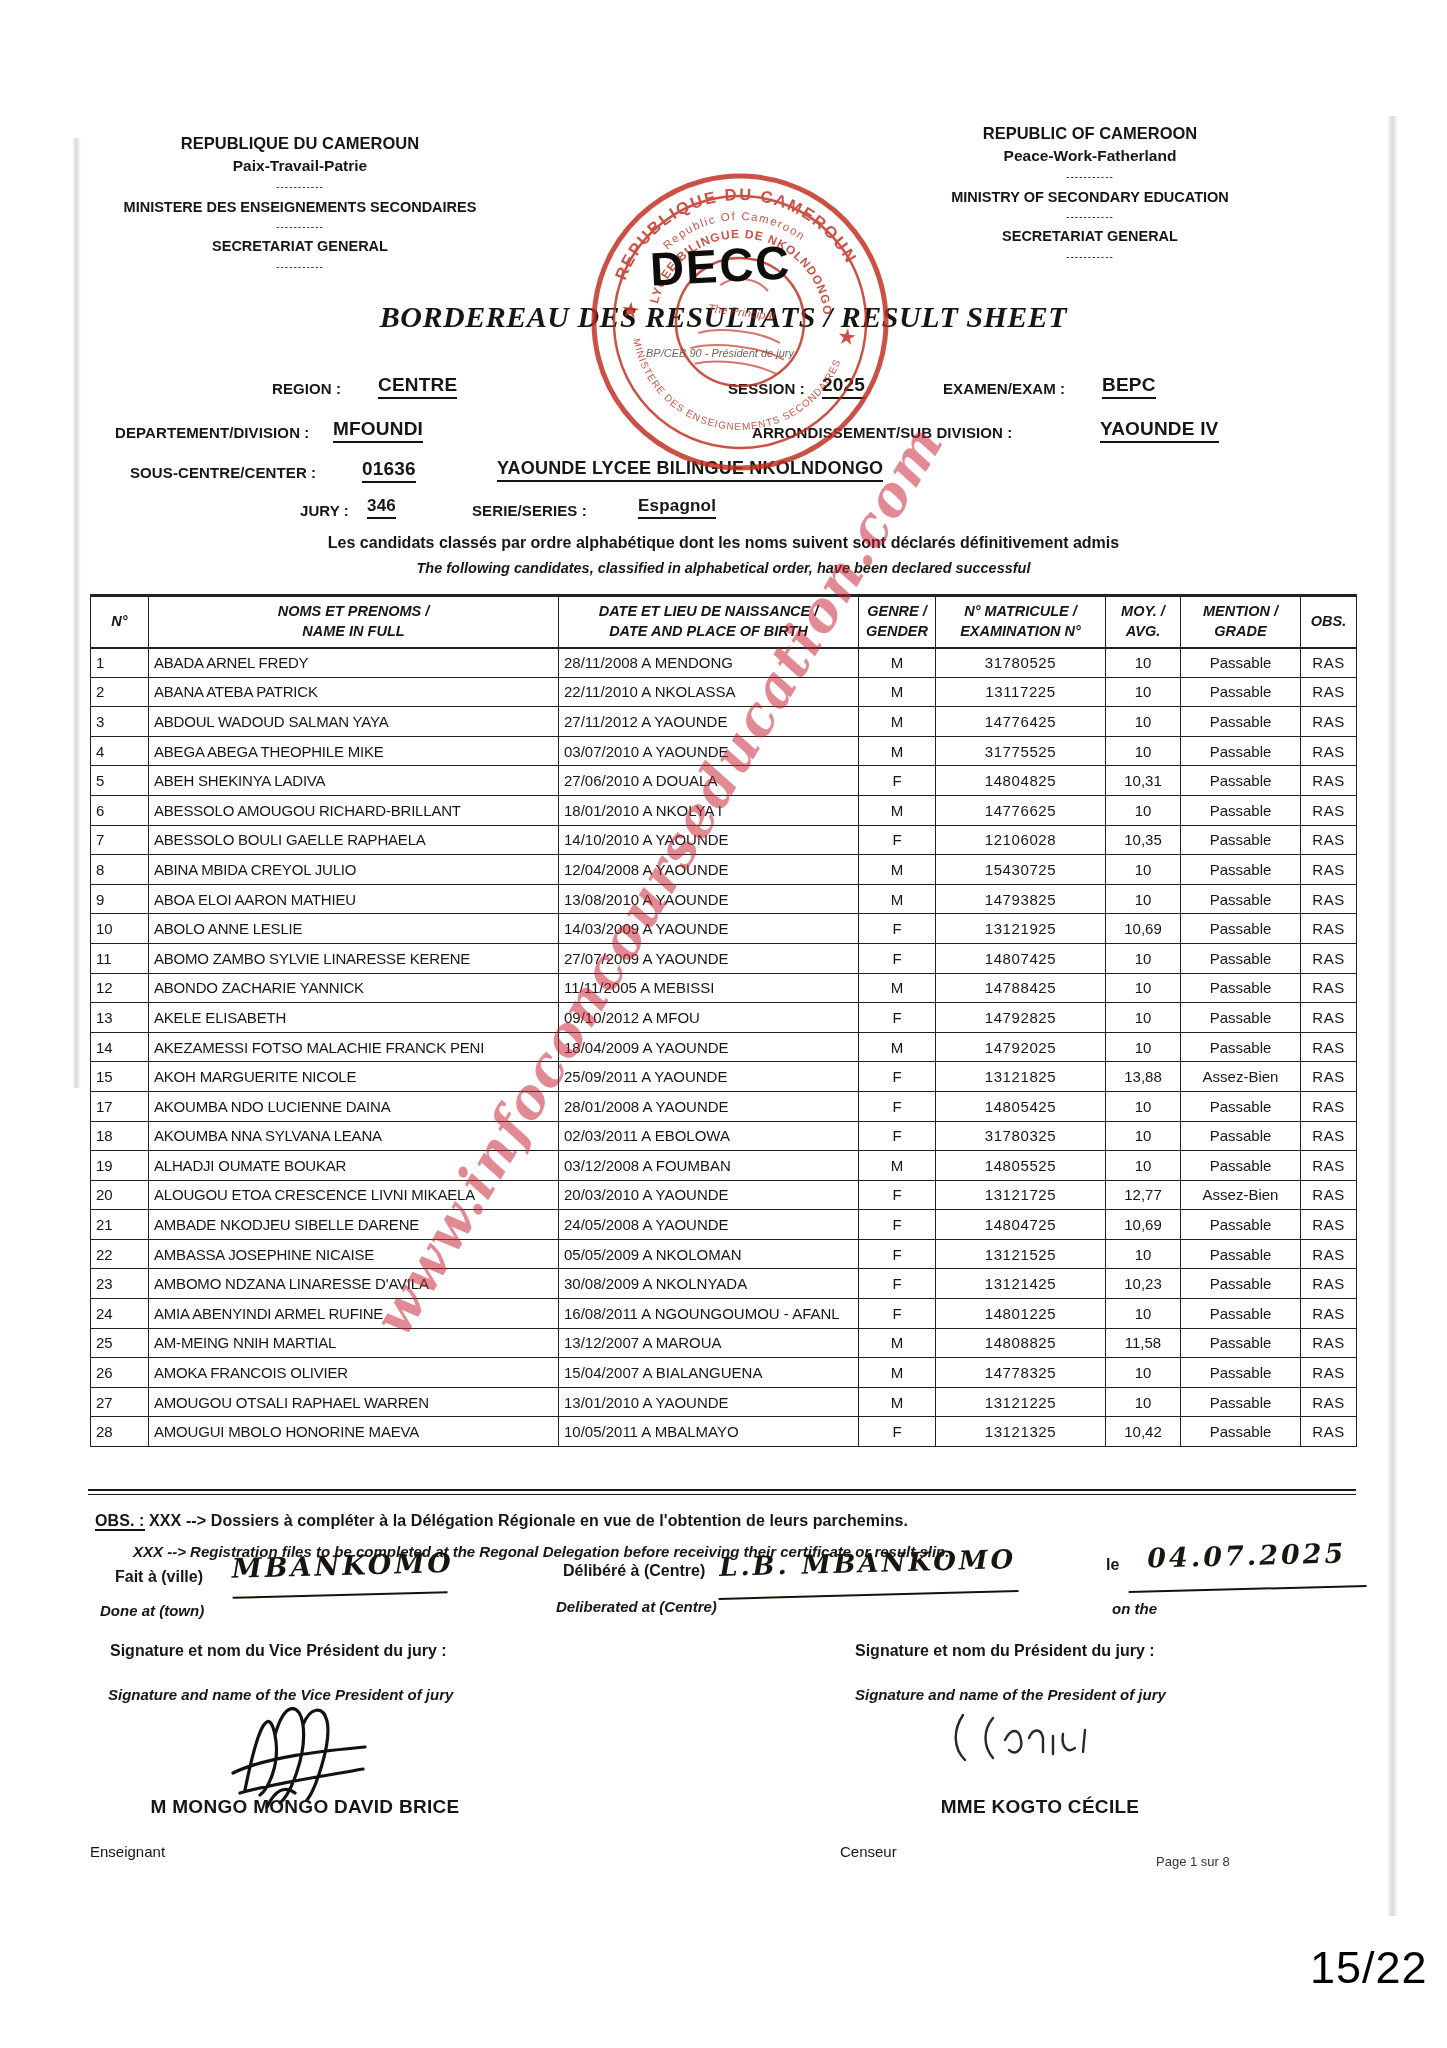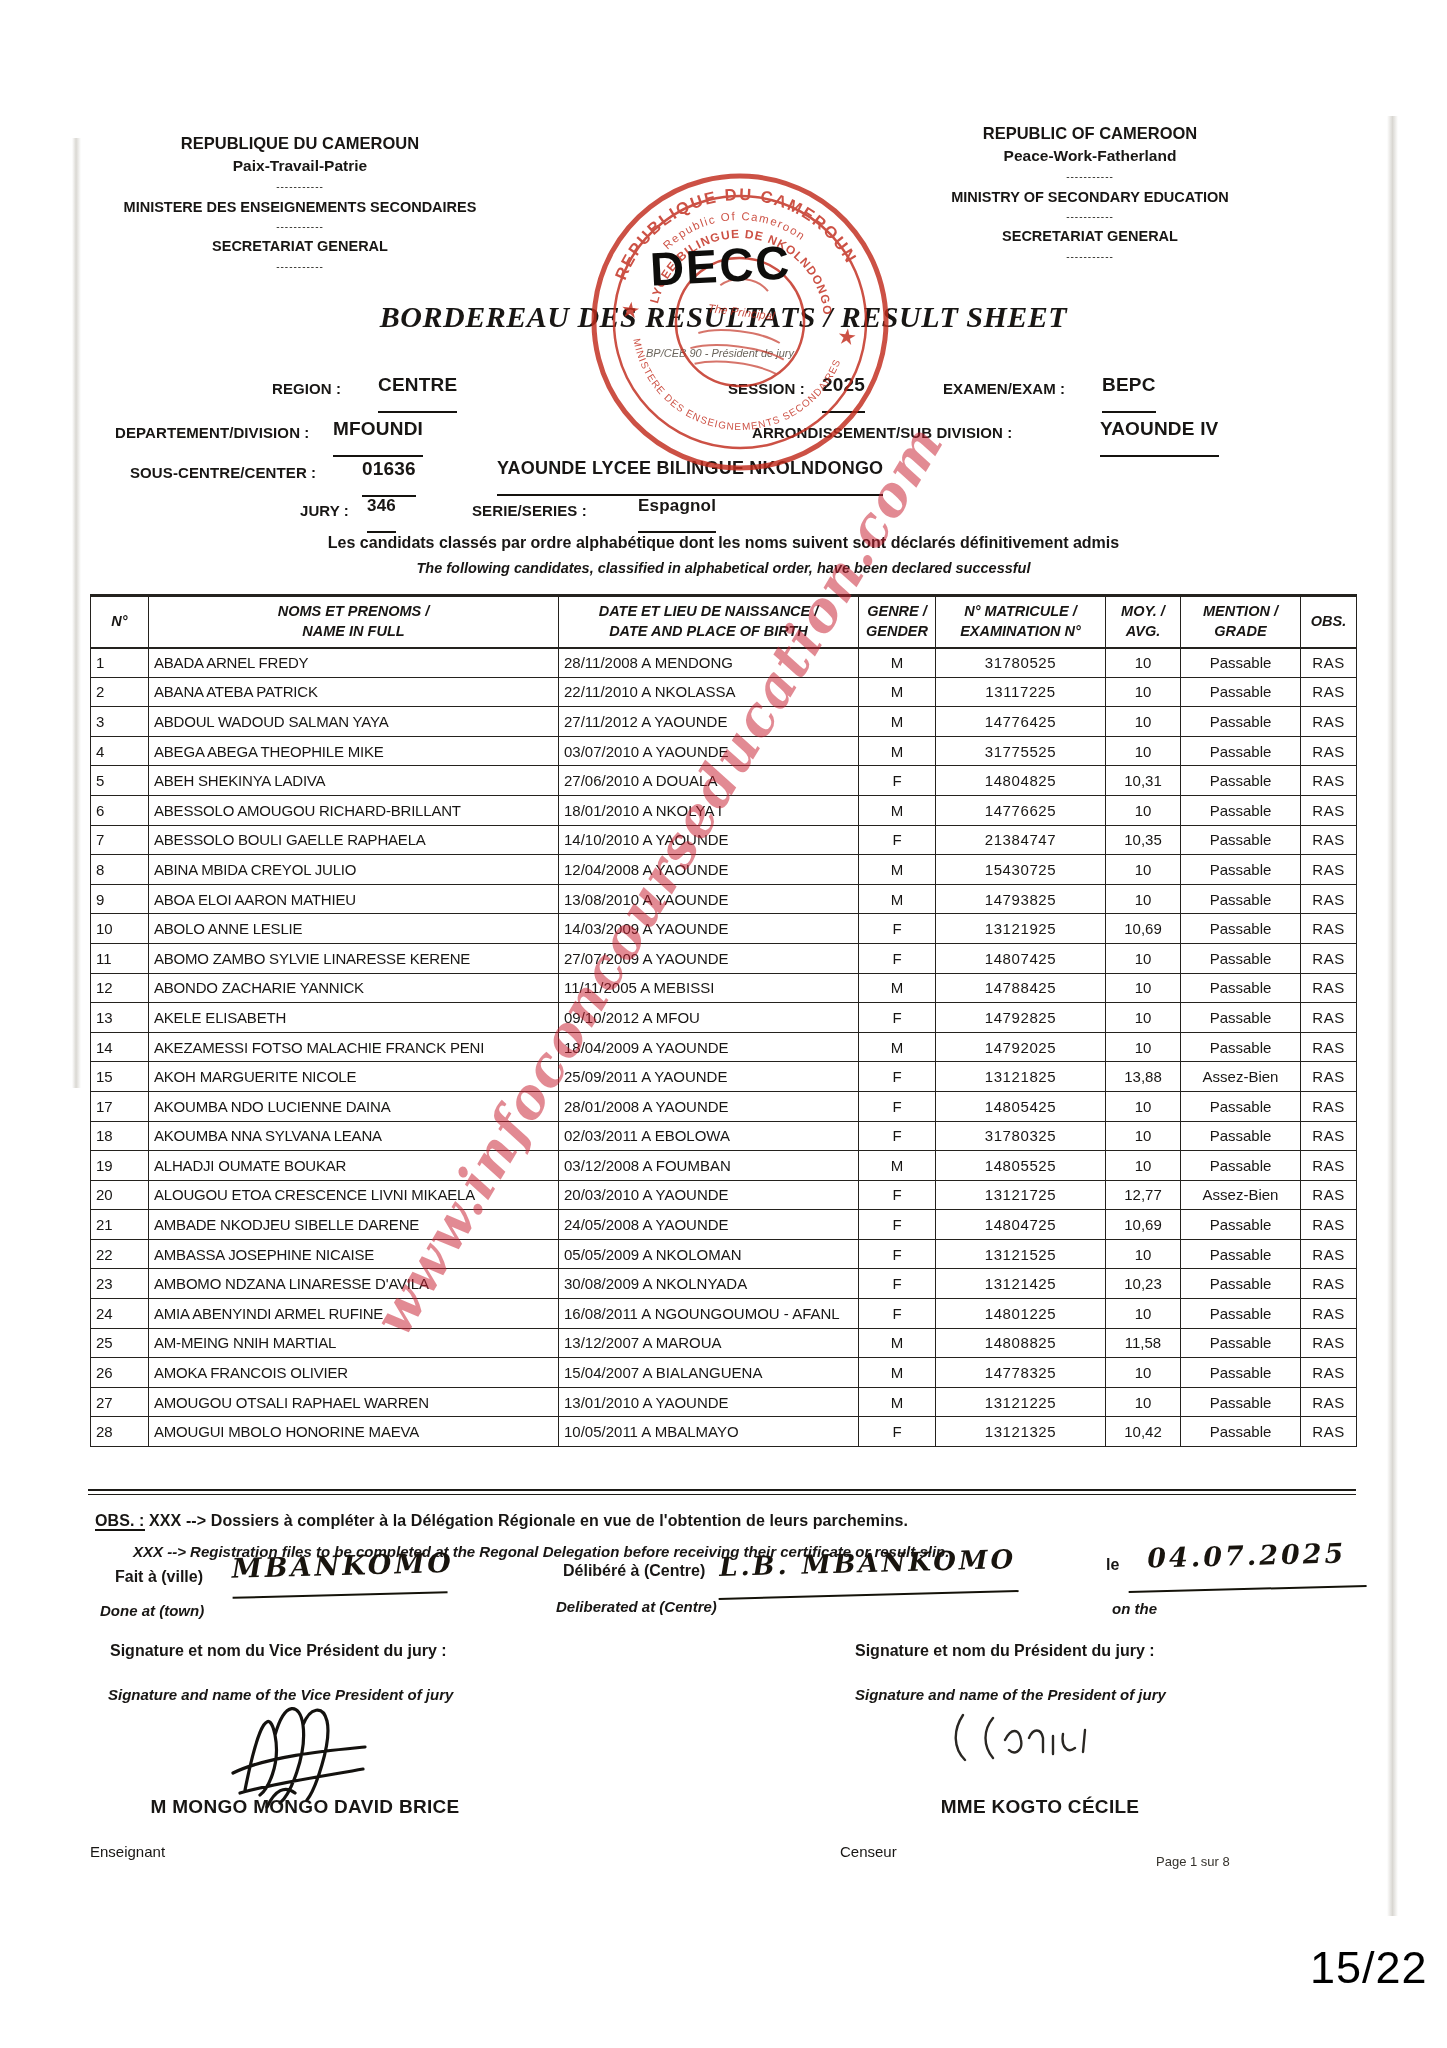--- a/index.html
+++ b/index.html
@@ -2,21 +2,21 @@
 <html><head>
 <meta charset="utf-8">
 <style>
   *{margin:0;padding:0;box-sizing:border-box}
   html,body{width:1447px;height:2048px}
   body{background:#ffffff;font-family:"Liberation Sans",sans-serif;color:#181614;position:relative;overflow:hidden}
   .abs{position:absolute}
   .b{font-weight:bold}
   .i{font-style:italic}
   .ctr{text-align:center}
-  .uline{border-bottom:2.2px solid #15130f;padding-bottom:15px}
+  .uline{border-bottom:2.2px solid #15130f;padding-bottom:1px}
   .lbl{font-size:15px;font-weight:bold;letter-spacing:.1px}
   .val{font-size:19px;font-weight:bold;letter-spacing:.2px}
   .sep{font-size:10px;letter-spacing:1px;color:#2a2823}
 
   
   .edge-l{left:72px;top:138px;width:9px;height:950px;background:linear-gradient(to right,#fff,#dad8d3 45%,#fff)}
   .edge-r{left:1387px;top:116px;width:11px;height:1800px;background:linear-gradient(to right,#fff,#d9d7d2 50%,#fff)}
 
   .hdr{line-height:1.18;text-align:center}
   .hdr .l1{font-size:16.5px;font-weight:bold}
@@ -225,21 +225,21 @@
     <td class="c-mat">14776625</td>
     <td class="c-avg">10</td>
     <td class="c-grade">Passable</td>
     <td class="c-obs">RAS</td>
   </tr>
       <tr>
     <td class="c-num">7</td>
     <td class="c-name">ABESSOLO BOULI GAELLE RAPHAELA</td>
     <td class="c-birth">14/10/2010 A YAOUNDE</td>
     <td class="c-gen">F</td>
-    <td class="c-mat">21384747</td>
+    <td class="c-mat">12106028</td>
     <td class="c-avg">10,35</td>
     <td class="c-grade">Passable</td>
     <td class="c-obs">RAS</td>
   </tr>
       <tr>
     <td class="c-num">8</td>
     <td class="c-name">ABINA MBIDA CREYOL JULIO</td>
     <td class="c-birth">12/04/2008 A YAOUNDE</td>
     <td class="c-gen">M</td>
     <td class="c-mat">15430725</td>

